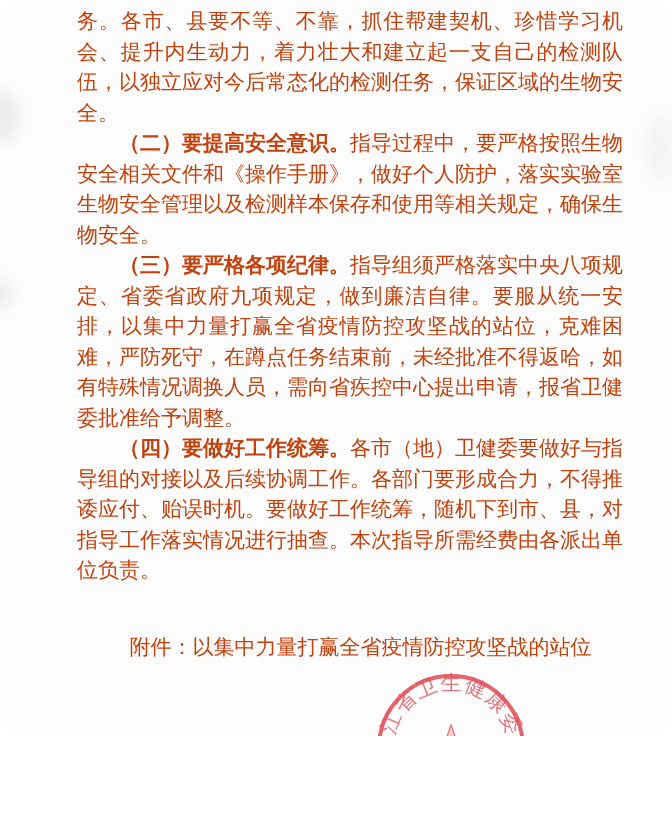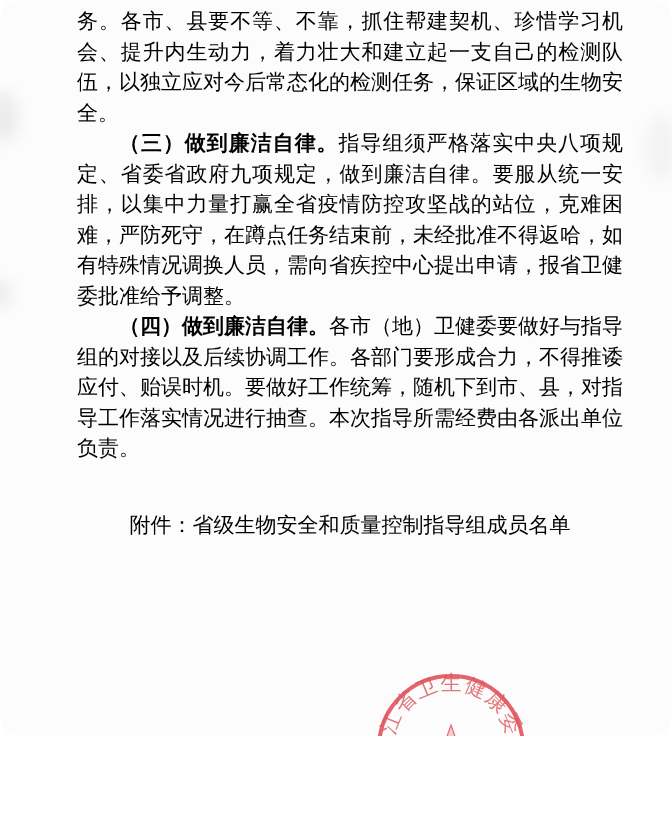--- a/index.html
+++ b/index.html
@@ -5,21 +5,21 @@
   html,body{margin:0;padding:0;}
   body{
     width:672px;height:831px;
     background:#ffffff;
     font-family:"Liberation Serif","DejaVu Serif",serif;
   }
   .page{
     position:relative;
     width:672px;height:736px;
     background:#fcfcfc;
-    color:#000000;
+    color:#c2410c;
     overflow:hidden;
     border-radius:19px;
   }
   .text-block{
     position:absolute;
     left:77px;top:6px;width:546px;
     font-size:21px;
     line-height:30.5px;
     text-align:justify;
   }
@@ -61,23 +61,24 @@
 <body>
 
 <div class="page">
 
   <div class="artifact a1"></div>
   <div class="artifact a2"></div>
   <div class="artifact a3"></div>
 
   <div class="text-block">
     <p class="para no-indent"><span class="lead"></span><span>务。各市、县要不等、不靠，抓住帮建契机、珍惜学习机会、提升内生动力，着力壮大和建立起一支自己的检测队伍，以独立应对今后常态化的检测任务，保证区域的生物安全。</span></p>
-    <p class="para"><span class="lead">（三）做到廉洁自律。</span><span>指导组须严格落实中央八项规定、省委省政府九项规定，做到廉洁自律。要服从统一安排，以集中力量打赢全省疫情防控攻坚战的站位，克难困难，严防死守，在蹲点任务结束前，未经批准不得返哈，如有特殊情况调换人员，需向省疾控中心提出申请，报省卫健委批准给予调整。</span></p>
-    <p class="para"><span class="lead">（四）做到廉洁自律。</span><span>各市（地）卫健委要做好与指导组的对接以及后续协调工作。各部门要形成合力，不得推诿应付、贻误时机。要做好工作统筹，随机下到市、县，对指导工作落实情况进行抽查。本次指导所需经费由各派出单位负责。</span></p>
-    <p class="attachment">附件：省级生物安全和质量控制指导组成员名单</p>
+    <p class="para"><span class="lead">（二）要提高安全意识。</span><span>指导过程中，要严格按照生物安全相关文件和《操作手册》，做好个人防护，落实实验室生物安全管理以及检测样本保存和使用等相关规定，确保生物安全。</span></p>
+    <p class="para"><span class="lead">（三）要严格各项纪律。</span><span>指导组须严格落实中央八项规定、省委省政府九项规定，做到廉洁自律。要服从统一安排，以集中力量打赢全省疫情防控攻坚战的站位，克难困难，严防死守，在蹲点任务结束前，未经批准不得返哈，如有特殊情况调换人员，需向省疾控中心提出申请，报省卫健委批准给予调整。</span></p>
+    <p class="para"><span class="lead">（四）要做好工作统筹。</span><span>各市（地）卫健委要做好与指导组的对接以及后续协调工作。各部门要形成合力，不得推诿应付、贻误时机。要做好工作统筹，随机下到市、县，对指导工作落实情况进行抽查。本次指导所需经费由各派出单位负责。</span></p>
+    <p class="attachment">附件：以集中力量打赢全省疫情防控攻坚战的站位</p>
   </div>
 
   <div class="signature">
     <div class="sig-org">黑龙江省卫生健康委</div>
   </div>
 
   <div class="seal">
     <svg width="164" height="164" viewBox="0 0 164 164">
       <circle cx="82" cy="82" r="72" fill="none" stroke="#e03a44" stroke-width="4" stroke-opacity="0.85"></circle>
       <path id="sealArc" d="M 37.6,119.3 A 58,58 0 1 1 126.4,119.3" fill="none"></path>

